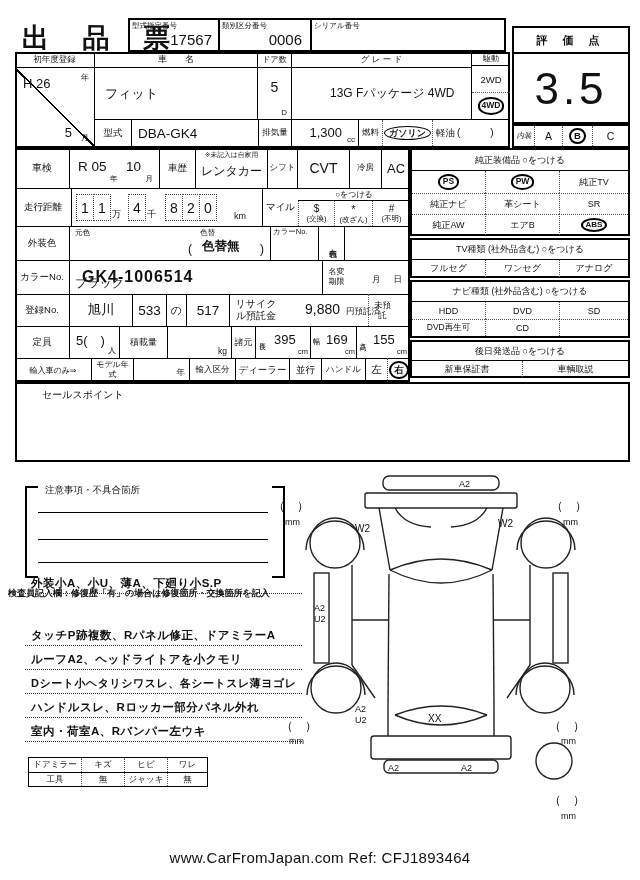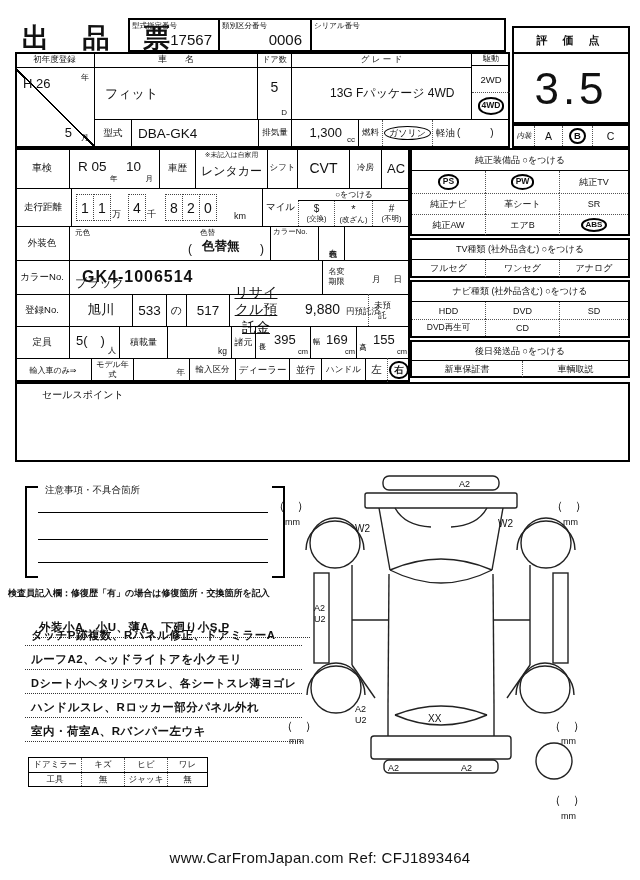--- a/index.html
+++ b/index.html
@@ -85,21 +85,21 @@
 
   <div class="a cc sr" style="left:95px;top:120px;width:37px;height:26px;font-size:9.5px;">型式</div>
   <div class="a cl" style="left:132px;top:120px;width:126px;height:26px;font-size:13.5px;padding-left:6px;">DBA-GK4</div>
   <div class="a cc sl sr" style="left:258px;top:120px;width:34px;height:26px;font-size:8.5px;">排気量</div>
   <div class="a" style="left:292px;top:120px;width:66px;height:26px;">
     <span style="position:absolute;right:16px;top:5px;font-size:13px;">1,300</span>
     <span style="position:absolute;right:3px;bottom:2px;font-size:8px;">cc</span>
   </div>
   <div class="a cc sl" style="left:358px;top:120px;width:24px;height:26px;font-size:8.5px;">燃料</div>
   <div class="a cc dl" style="left:382px;top:120px;width:50px;height:26px;">
-    <span class="circ" style="font-size:9px;">ガソリン</span>
+    <span class="circ" style="font-size:9px;font-weight:bold;">ガソリン</span>
   </div>
   <div class="a cl dl" style="left:432px;top:120px;width:78px;height:26px;padding-left:3px;">
     <span style="font-size:9.5px;">軽油</span>
     <span style="font-size:10px;margin-left:2px;">(　　　)</span>
   </div>
 
   <div class="a b2" style="left:15px;top:148px;width:395px;height:234px;"></div>
 
   <div class="a cc sr" style="left:15px;top:148px;width:55px;height:40px;font-size:10px;">車検</div>
   <div class="a sr" style="left:70px;top:148px;width:90px;height:40px;">
@@ -173,21 +173,21 @@
     <span style="position:absolute;right:8px;bottom:8px;font-size:8.5px;">日</span>
   </div>
   <div class="a hr" style="left:15px;top:294px;width:395px;"></div>
 
   <div class="a cc sr" style="left:15px;top:294px;width:55px;height:32px;font-size:9.5px;">登録No.</div>
   <div class="a cc sr" style="left:70px;top:294px;width:63px;height:32px;font-size:13.5px;">旭川</div>
   <div class="a cc sr" style="left:133px;top:294px;width:34px;height:32px;font-size:13.5px;">533</div>
   <div class="a cc sr" style="left:167px;top:294px;width:20px;height:32px;font-size:11px;">の</div>
   <div class="a cc sr" style="left:187px;top:294px;width:43px;height:32px;font-size:13.5px;">517</div>
   <div class="a cc" style="left:230px;top:294px;width:52px;height:32px;">
-    <span style="width:44px;font-size:14px;line-height:1.25;text-align:center;text-decoration:underline;">リサイクル預託金</span>
+    <span style="width:44px;font-size:10px;line-height:1.25;text-align:center;">リサイクル預託金</span>
   </div>
   <div class="a" style="left:282px;top:294px;width:100px;height:32px;">
     <span style="position:absolute;right:42px;top:7px;font-size:14px;">9,880</span>
     <span style="position:absolute;right:2px;top:12px;font-size:8.5px;">円預託済</span>
   </div>
   <div class="a cc dl" style="left:368px;top:294px;width:28px;height:32px;">
     <span style="width:22px;font-size:8.5px;line-height:1.2;word-break:break-all;text-align:center;">未預託</span>
   </div>
   <div class="a hr" style="left:15px;top:326px;width:395px;"></div>
 
@@ -295,21 +295,21 @@
   </div>
 
   <div class="a" style="left:45px;top:484px;font-size:9.5px;">注意事項・不具合箇所</div>
   <div class="a" style="left:25px;top:486px;width:13px;height:92px;border-left:2px solid #000;border-top:2px solid #000;border-bottom:2px solid #000;"></div>
   <div class="a" style="left:272px;top:486px;width:13px;height:92px;border-right:2px solid #000;border-top:2px solid #000;border-bottom:2px solid #000;"></div>
   <div class="a hr" style="left:38px;top:512px;width:230px;border-top-width:1.2px;"></div>
   <div class="a hr" style="left:38px;top:539px;width:230px;border-top-width:1.2px;"></div>
   <div class="a hr" style="left:38px;top:562px;width:230px;border-top-width:1.2px;"></div>
 
   <div class="a" style="left:8px;top:587px;width:300px;font-size:9px;font-weight:600;">検査員記入欄：修復歴「有」の場合は修復箇所・交換箇所を記入</div>
-  <div class="a note" style="left:25px;top:620px;width:277px;margin-left:8px;">外装小A、小U、薄A、下廻り小S.P</div>
+  <div class="a note" style="left:25px;top:576px;width:277px;">外装小A、小U、薄A、下廻り小S.P</div>
   <div class="a note" style="left:25px;top:628px;width:277px;">タッチP跡複数、Rパネル修正、ドアミラーA</div>
   <div class="a note" style="left:25px;top:652px;width:277px;">ルーフA2、ヘッドライトアを小クモリ</div>
   <div class="a note" style="left:25px;top:676px;width:277px;font-size:11px;">Dシート小ヘタリシワスレ、各シートスレ薄ヨゴレ</div>
   <div class="a note" style="left:25px;top:700px;width:277px;">ハンドルスレ、Rロッカー部分パネル外れ</div>
   <div class="a note" style="left:25px;top:724px;width:277px;">室内・荷室A、Rバンパー左ウキ</div>
 
   <div class="a b15" style="left:28px;top:757px;width:180px;height:30px;">
     <div style="display:flex;height:14px;border-bottom:1px solid #000;">
       <div class="cc" style="width:52px;font-size:8.5px;">ドアミラー</div>
       <div class="cc dl" style="width:42px;font-size:8.5px;">キズ</div>

